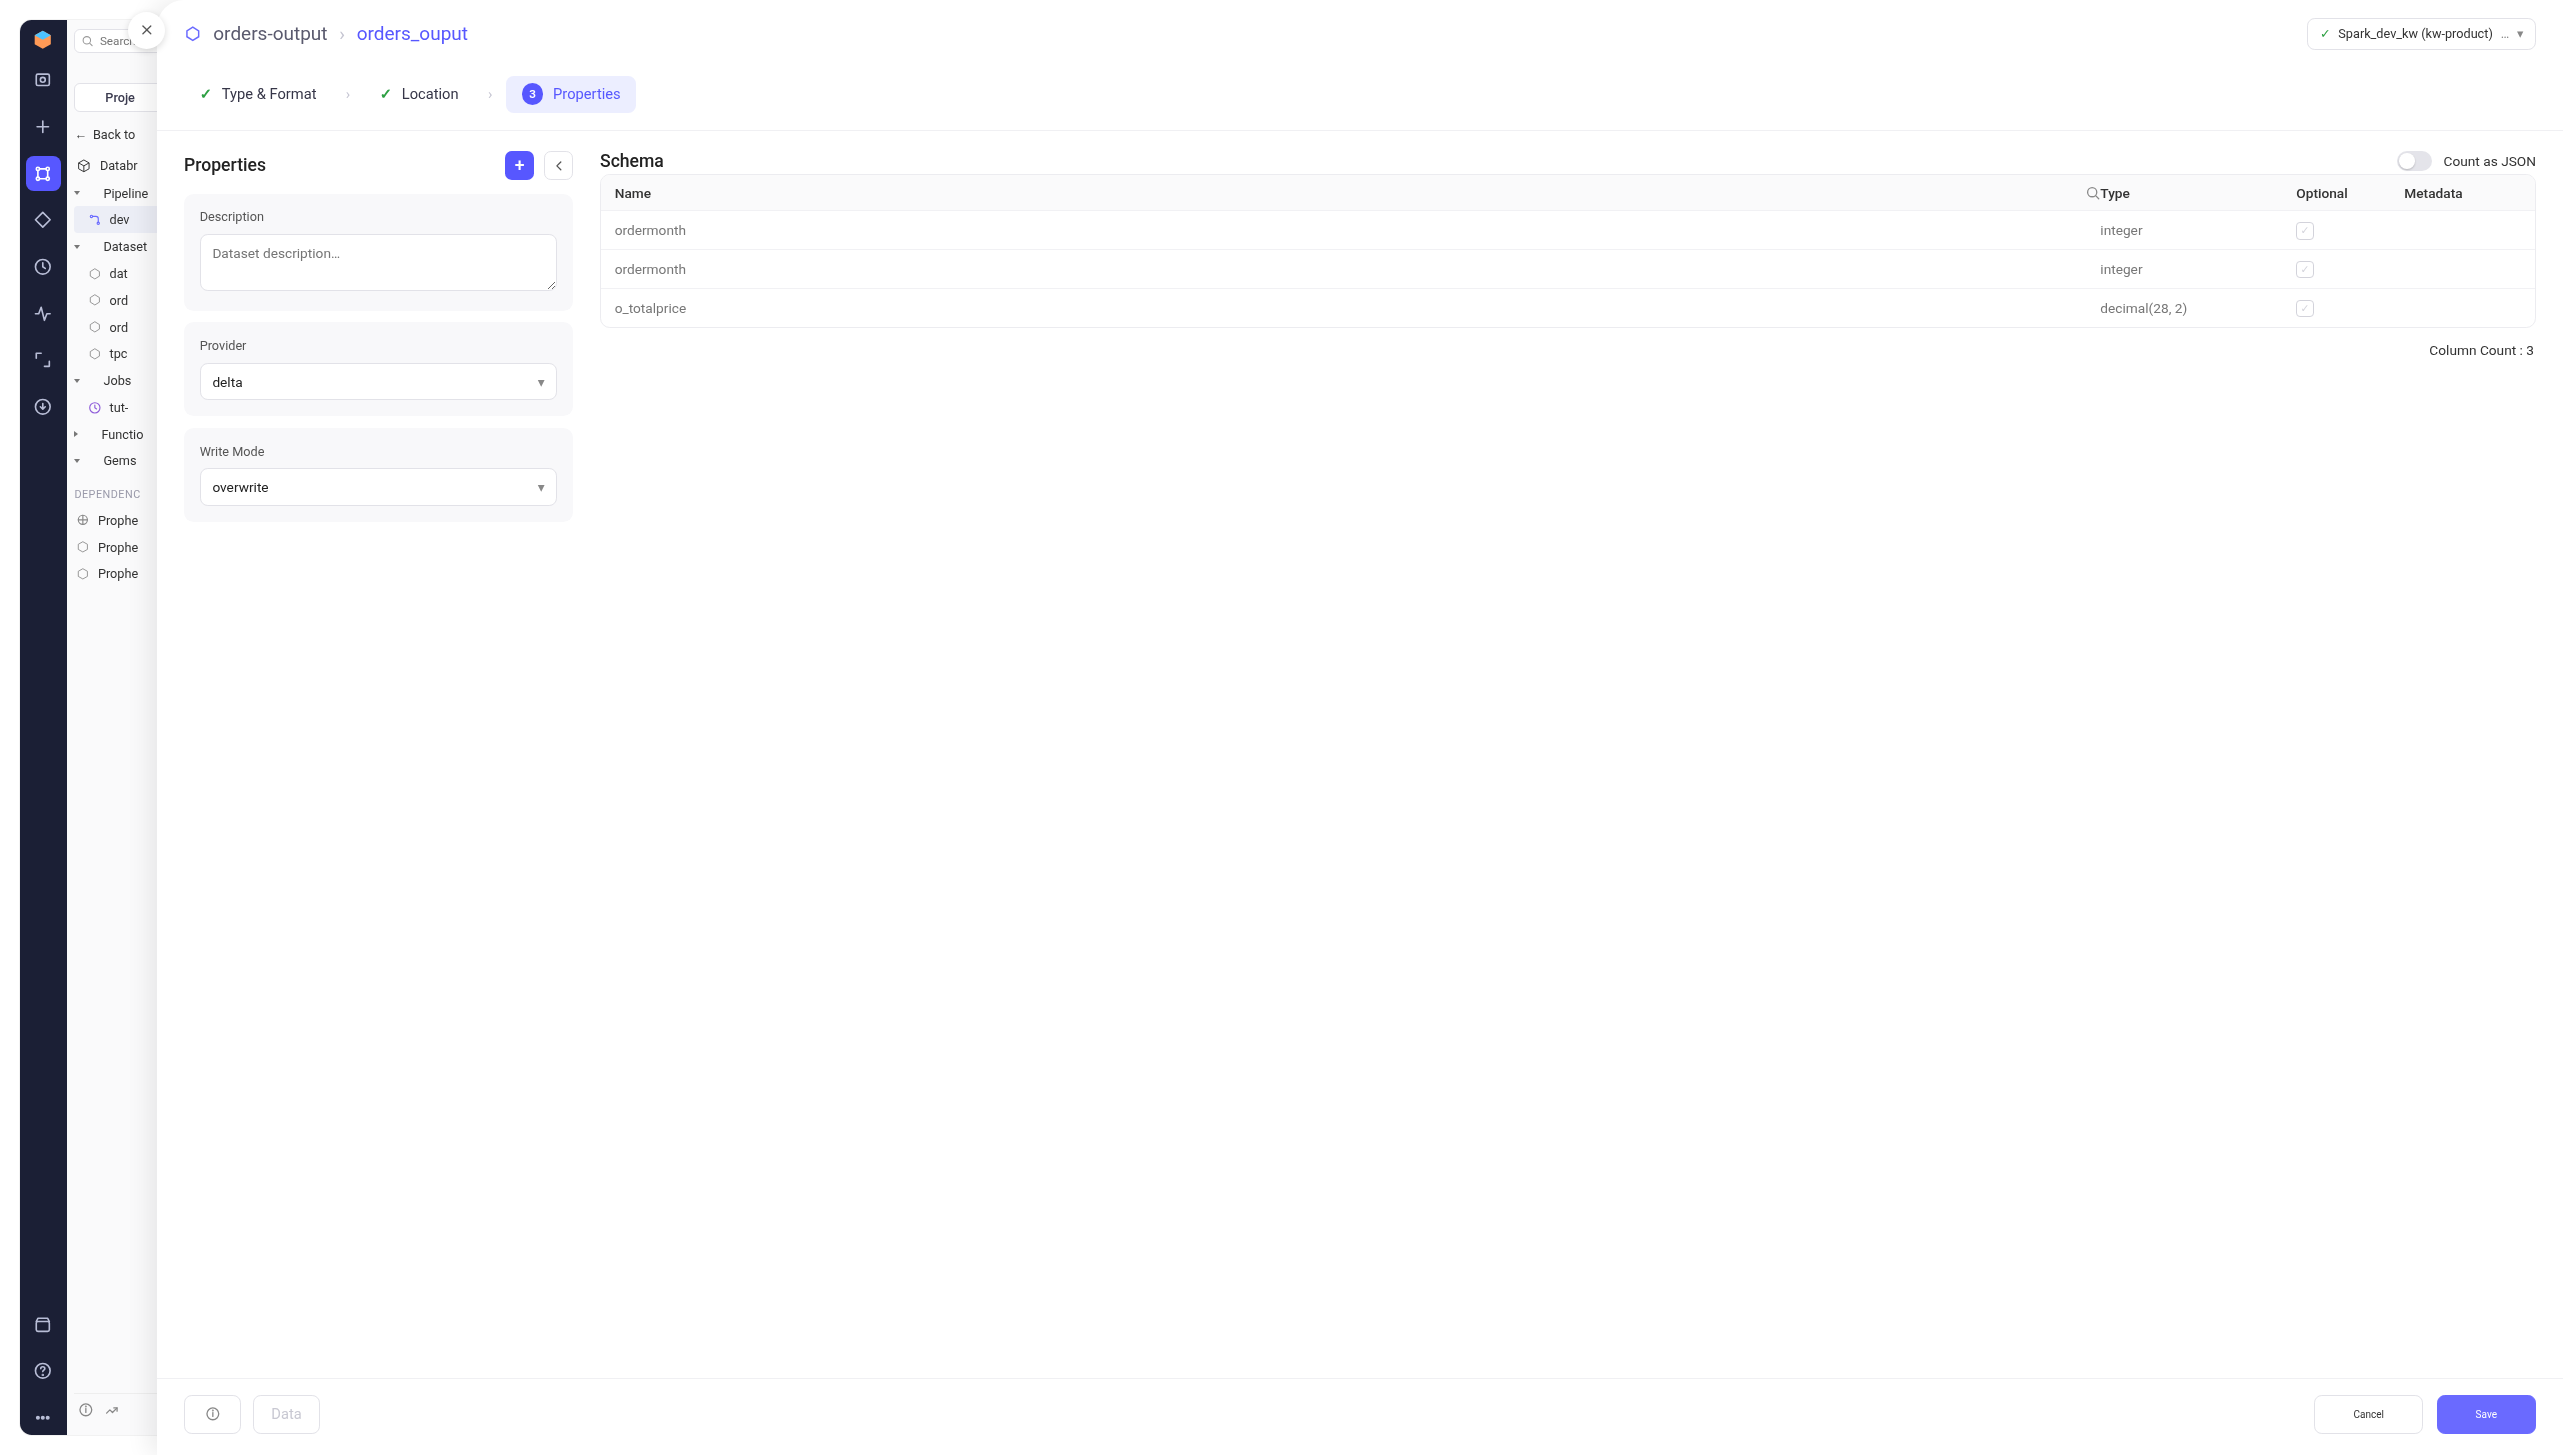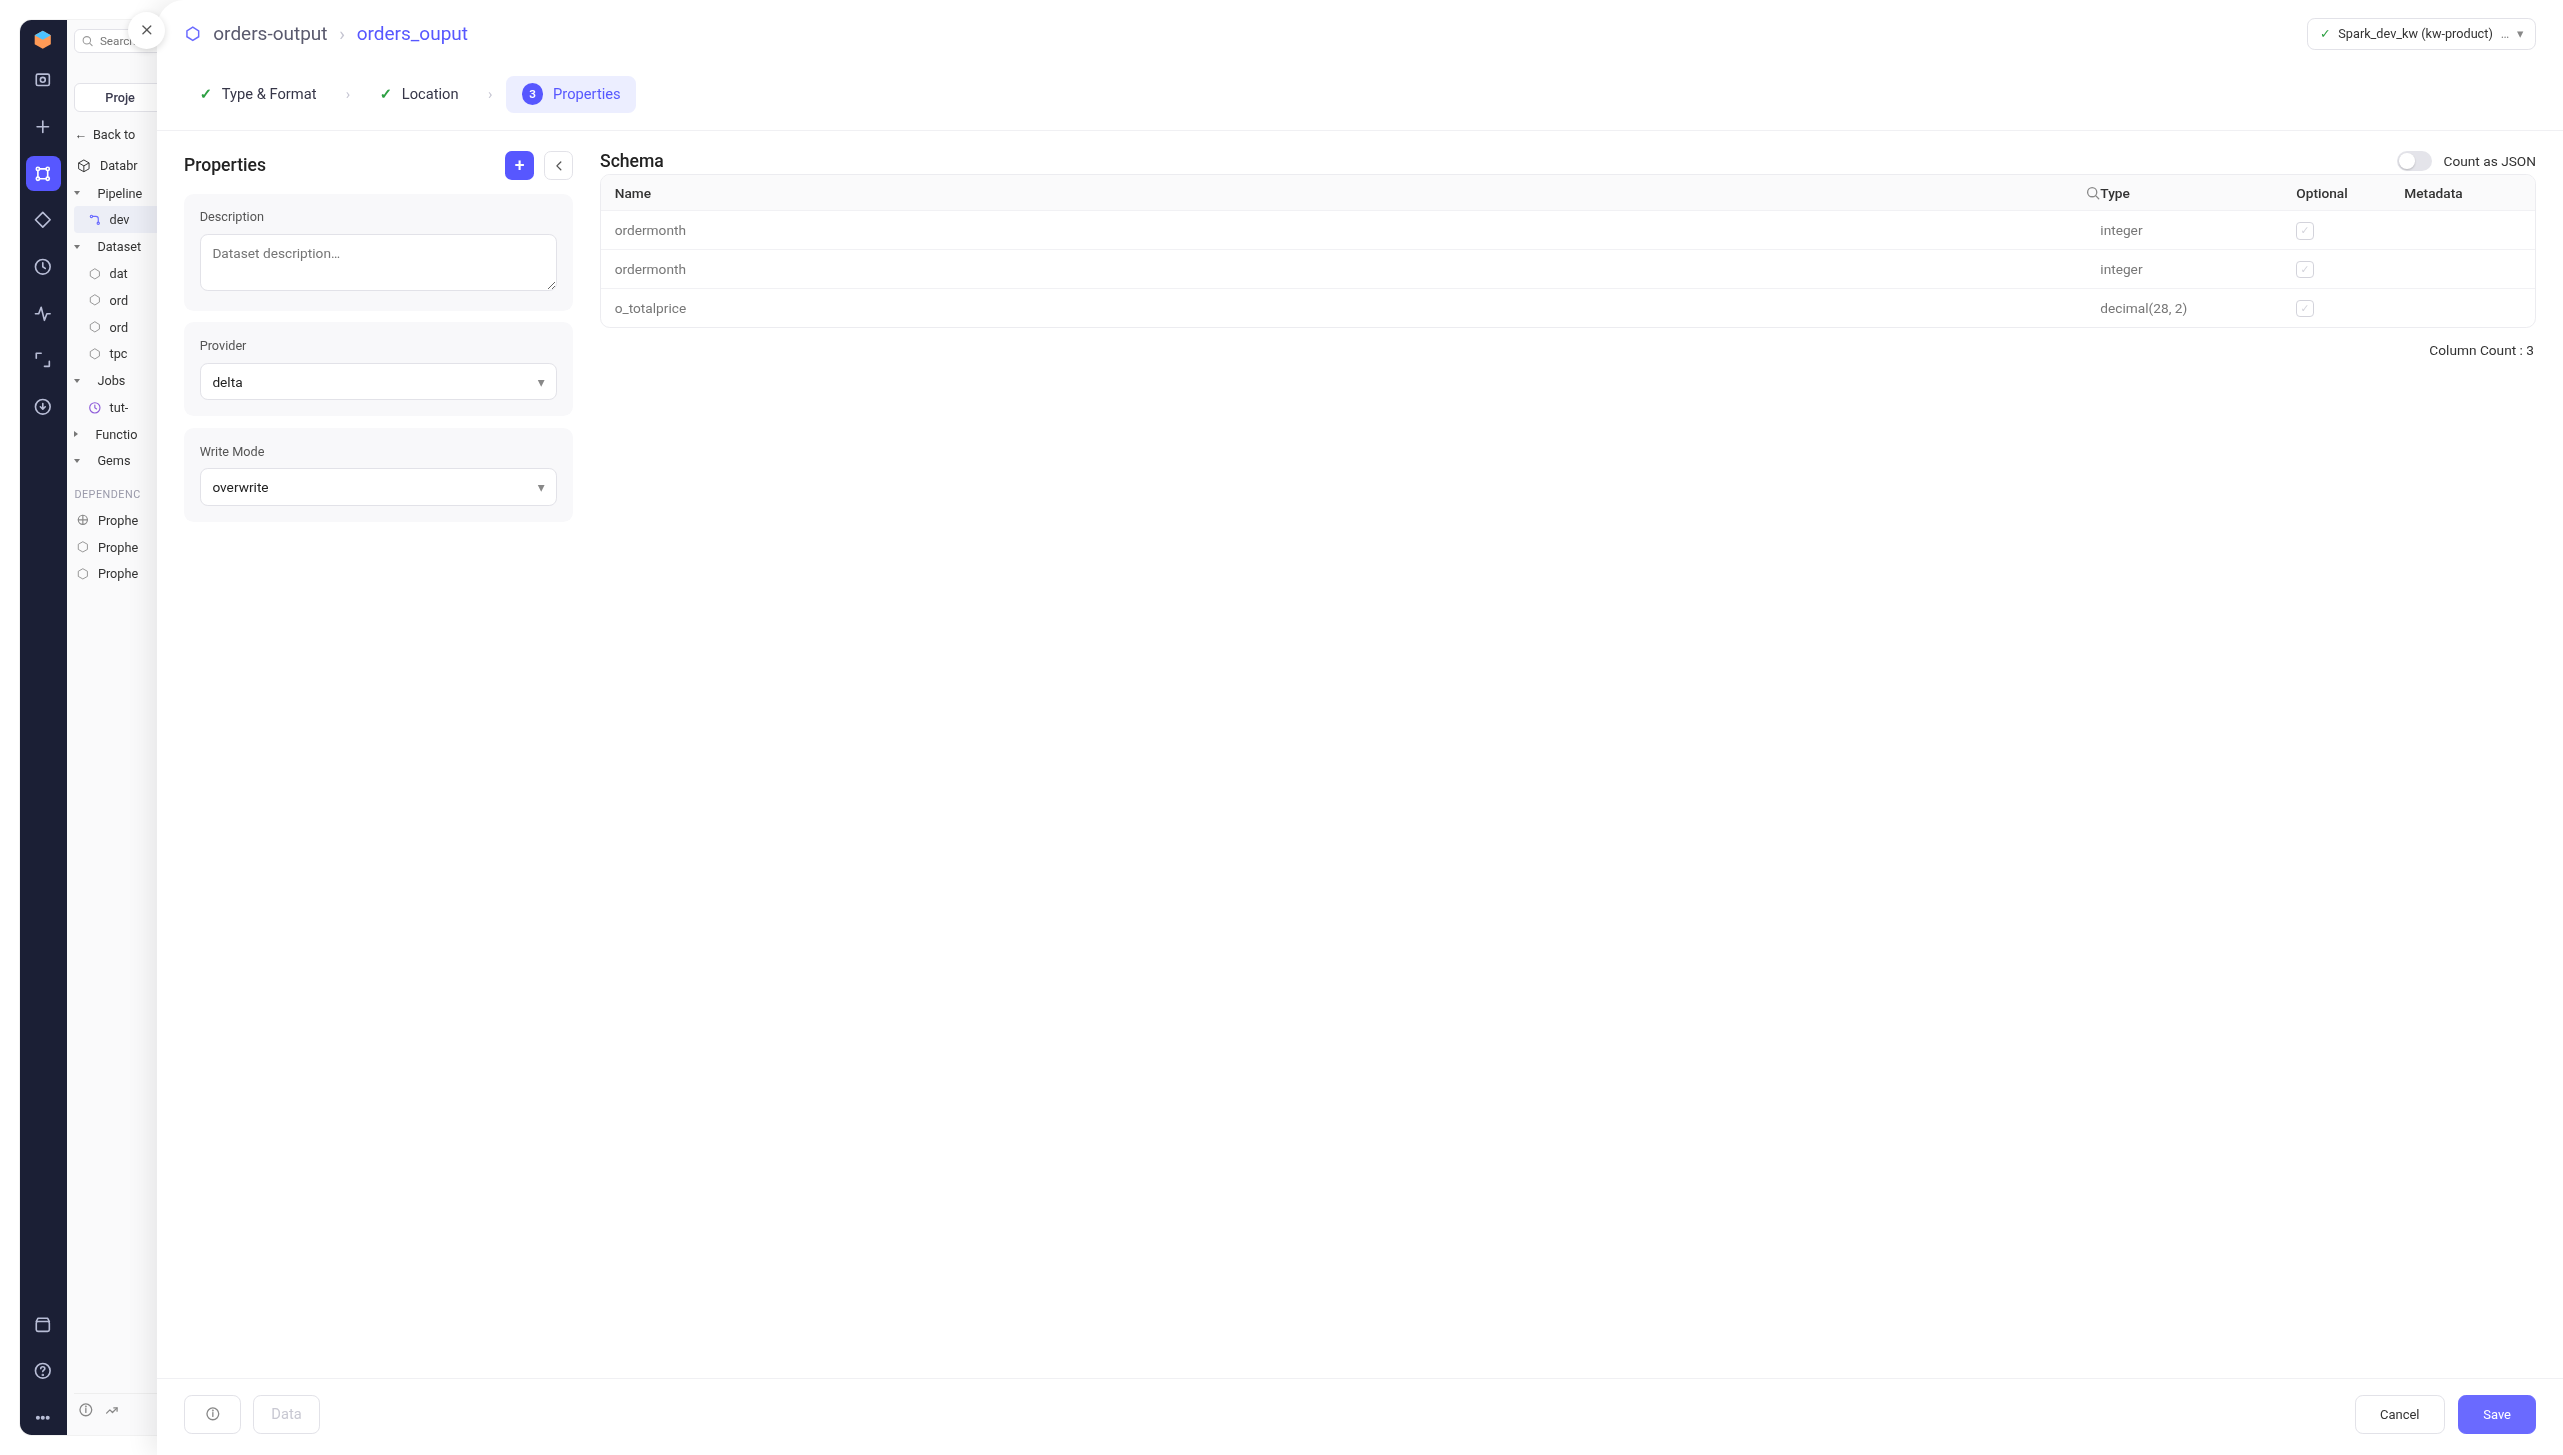--- a/index.html
+++ b/index.html
@@ -15,21 +15,21 @@
   .rail .rail-spacer { flex: 1; }
   .rail svg { width: 19.6px; height: 19.6px; }
 
   .side-panel { width: 108px; background: #fafafb; border-right: 1px solid #eee; padding: 9.8px 7.8px; font-size: 12.7px; color: #333; display: flex; flex-direction: column; }
   .side-search { display:flex; align-items:center; gap:5.9px; border:1px solid #e2e2e8; border-radius:5.9px; padding:3.9px 5.9px; background:#fff; margin-bottom:9.8px;}
   .side-search input { border:none; outline:none; width:59px; font-size:11.7px;}
   .side-pill { background:#fff; border:1px solid #e2e2e8; border-radius:5.9px; padding:5.9px 7.8px; margin-bottom:9.8px; text-align:center; font-weight:500; color:#3b3b4f;margin-top:20px;}
   .side-back { display:flex; align-items:center; gap:5.9px; margin:5.9px 0 9.8px; color:#333; font-size:12.7px;}
   .side-item { display:flex; align-items:center; gap:7.8px; padding:5.9px 2px; color:#333; font-size:12.7px; white-space:nowrap; overflow:hidden; }
   .side-item.selected { background:#eceef6; border-radius:3.9px;}
-  .side-group { display:flex; align-items:center; gap:17px; padding:5.9px 0; font-size:12.7px; color:#333;}
+  .side-group { display:flex; align-items:center; gap:23px; padding:5.9px 0; font-size:12.7px; color:#333;}
   .side-sub { padding-left:13.7px;}
   .side-section-title { font-size:10.8px; letter-spacing:0.5px; color:#9a9aaa; margin:13.7px 0 5.9px; }
   .side-footer { margin-top:auto; display:flex; gap:9.8px; padding:7.8px 3.9px; border-top:1px solid #eee;}
   .tri { display:inline-block; width:0;height:0;border-left:3.9px solid transparent;border-right:3.9px solid transparent;border-top:4.9px solid #777;}
   .tri.right { border-top:3.9px solid transparent;border-bottom:3.9px solid transparent;border-left:4.9px solid #777;border-right:none;}
 
   
   .sheet { position: absolute; top: 0; right: 0; bottom: 0; left: 157px; background: #fff; border-top-left-radius: 27px; box-shadow: -7.8px 0 23.5px rgba(0,0,0,0.08); display: flex; flex-direction: column; }
   .close-btn { position: absolute; top: 11.7px; left: -29px; width: 37px; height: 37px; background: #fff; border-radius: 50%; display:flex; align-items:center; justify-content:center; box-shadow: 0 2px 7.8px rgba(0,0,0,0.15); cursor:pointer; color:#555; }
 
@@ -82,21 +82,21 @@
   .schema-row .type-cell, .schema-row .name-val { color:#777;}
   .opt-check { width:17.6px; height:17.6px; border:1.5px solid #d3d3db; border-radius:3.9px; display:inline-flex; align-items:center; justify-content:center; color:#d3d3db; font-size:10.8px;}
 
   .col-count { text-align:right; font-size:13.7px; color:#333; margin-top:13.7px; padding-right:2px;}
 
   .sheet-footer { display:flex; align-items:center; justify-content:space-between; padding:15.7px 27px 21.5px; border-top:1px solid #f0f0f3;}
   .footer-left { display:flex; gap:11.7px;}
   .icon-btn { width:57px; height:39px; border:1px solid #e2e2e8; border-radius:7.8px; background:#fff; display:flex; align-items:center; justify-content:center; color:#888; cursor:pointer;}
   .data-btn { height:39px; padding:0 17.6px; border:1px solid #e2e2e8; border-radius:7.8px; background:#fff; color:#c8c8d2; font-size:14.7px; cursor:default;}
   .footer-right { display:flex; gap:13.7px;}
-  .btn { height:39px; padding:0 24px; border-radius:7.8px; font-size:13px; cursor:pointer; display:flex; align-items:center; justify-content:center;}
+  .btn { height:39px; padding:0 38px; border-radius:7.8px; font-size:10px; cursor:pointer; display:flex; align-items:center; justify-content:center;}
   .btn-secondary { background:#fff; border:1px solid #e2e2e8; color:#333;}
   .btn-primary { background:#6a6aff; border:1px solid #6a6aff; color:#fff;}
 
   
   .svg-icon { width:15.7px; height:15.7px; stroke:currentColor; fill:none; stroke-width:2; stroke-linecap:round; stroke-linejoin:round;}
   .hex-icon { width:17.6px; height:17.6px; }
   .cube-icon { width:15.7px; height:15.7px; stroke:currentColor; fill:none; stroke-width:1.5;}
 </style>
 </head>
 <body>

